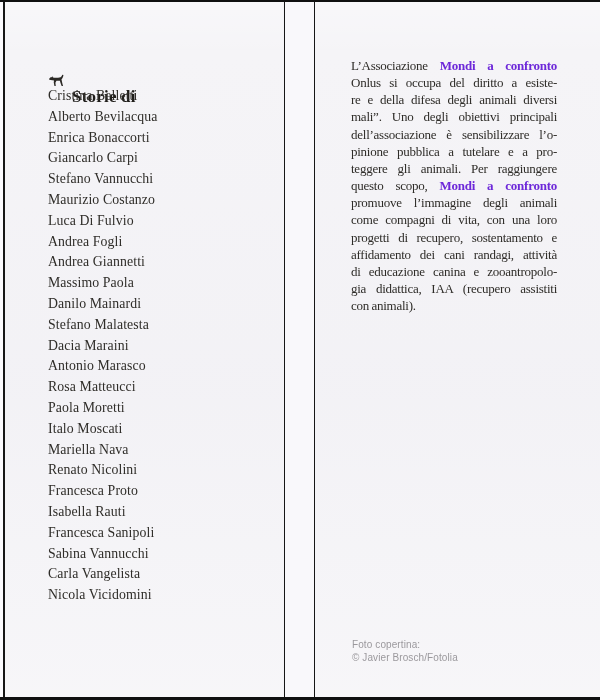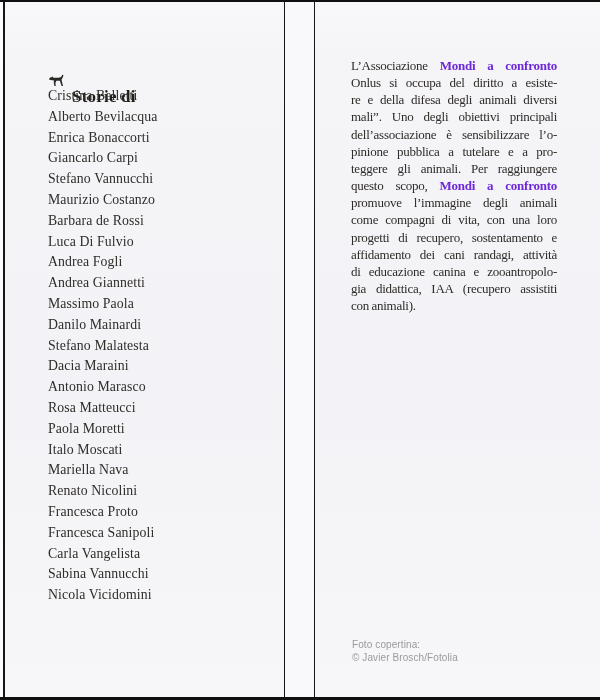--- a/index.html
+++ b/index.html
@@ -62,38 +62,38 @@
     <span class="series-title">Storie di</span>
   </div>
 
   <div class="authors" id="authors">
       <div class="author">Cristina Belletti</div>
       <div class="author">Alberto Bevilacqua</div>
       <div class="author">Enrica Bonaccorti</div>
       <div class="author">Giancarlo Carpi</div>
       <div class="author">Stefano Vannucchi</div>
       <div class="author">Maurizio Costanzo</div>
-      <div class="author">Barbara de Rossi</div>
       <div class="author">Luca Di Fulvio</div>
       <div class="author">Andrea Fogli</div>
       <div class="author">Andrea Giannetti</div>
       <div class="author">Massimo Paola</div>
       <div class="author">Danilo Mainardi</div>
       <div class="author">Stefano Malatesta</div>
       <div class="author">Dacia Maraini</div>
       <div class="author">Antonio Marasco</div>
       <div class="author">Rosa Matteucci</div>
       <div class="author">Paola Moretti</div>
       <div class="author">Italo Moscati</div>
       <div class="author">Mariella Nava</div>
       <div class="author">Renato Nicolini</div>
       <div class="author">Francesca Proto</div>
+      <div class="author">Isabella Rauti</div>
       <div class="author">Francesca Sanipoli</div>
+      <div class="author">Sabina Vannucchi</div>
       <div class="author">Carla Vangelista</div>
-      <div class="author">Sabina Vannucchi</div>
       <div class="author">Nicola Vicidomini</div>
     </div>
 
   <div class="para" id="para">
       <div class="pline"><span>L’Associazione </span><span class="b">Mondi a confronto</span></div>
       <div class="pline"><span>Onlus si occupa del diritto a esiste-</span></div>
       <div class="pline"><span>re e della difesa degli animali diversi</span></div>
       <div class="pline"><span>mali”. Uno degli obiettivi principali</span></div>
       <div class="pline"><span>dell’associazione è sensibilizzare l’o-</span></div>
       <div class="pline"><span>pinione pubblica a tutelare e a pro-</span></div>

